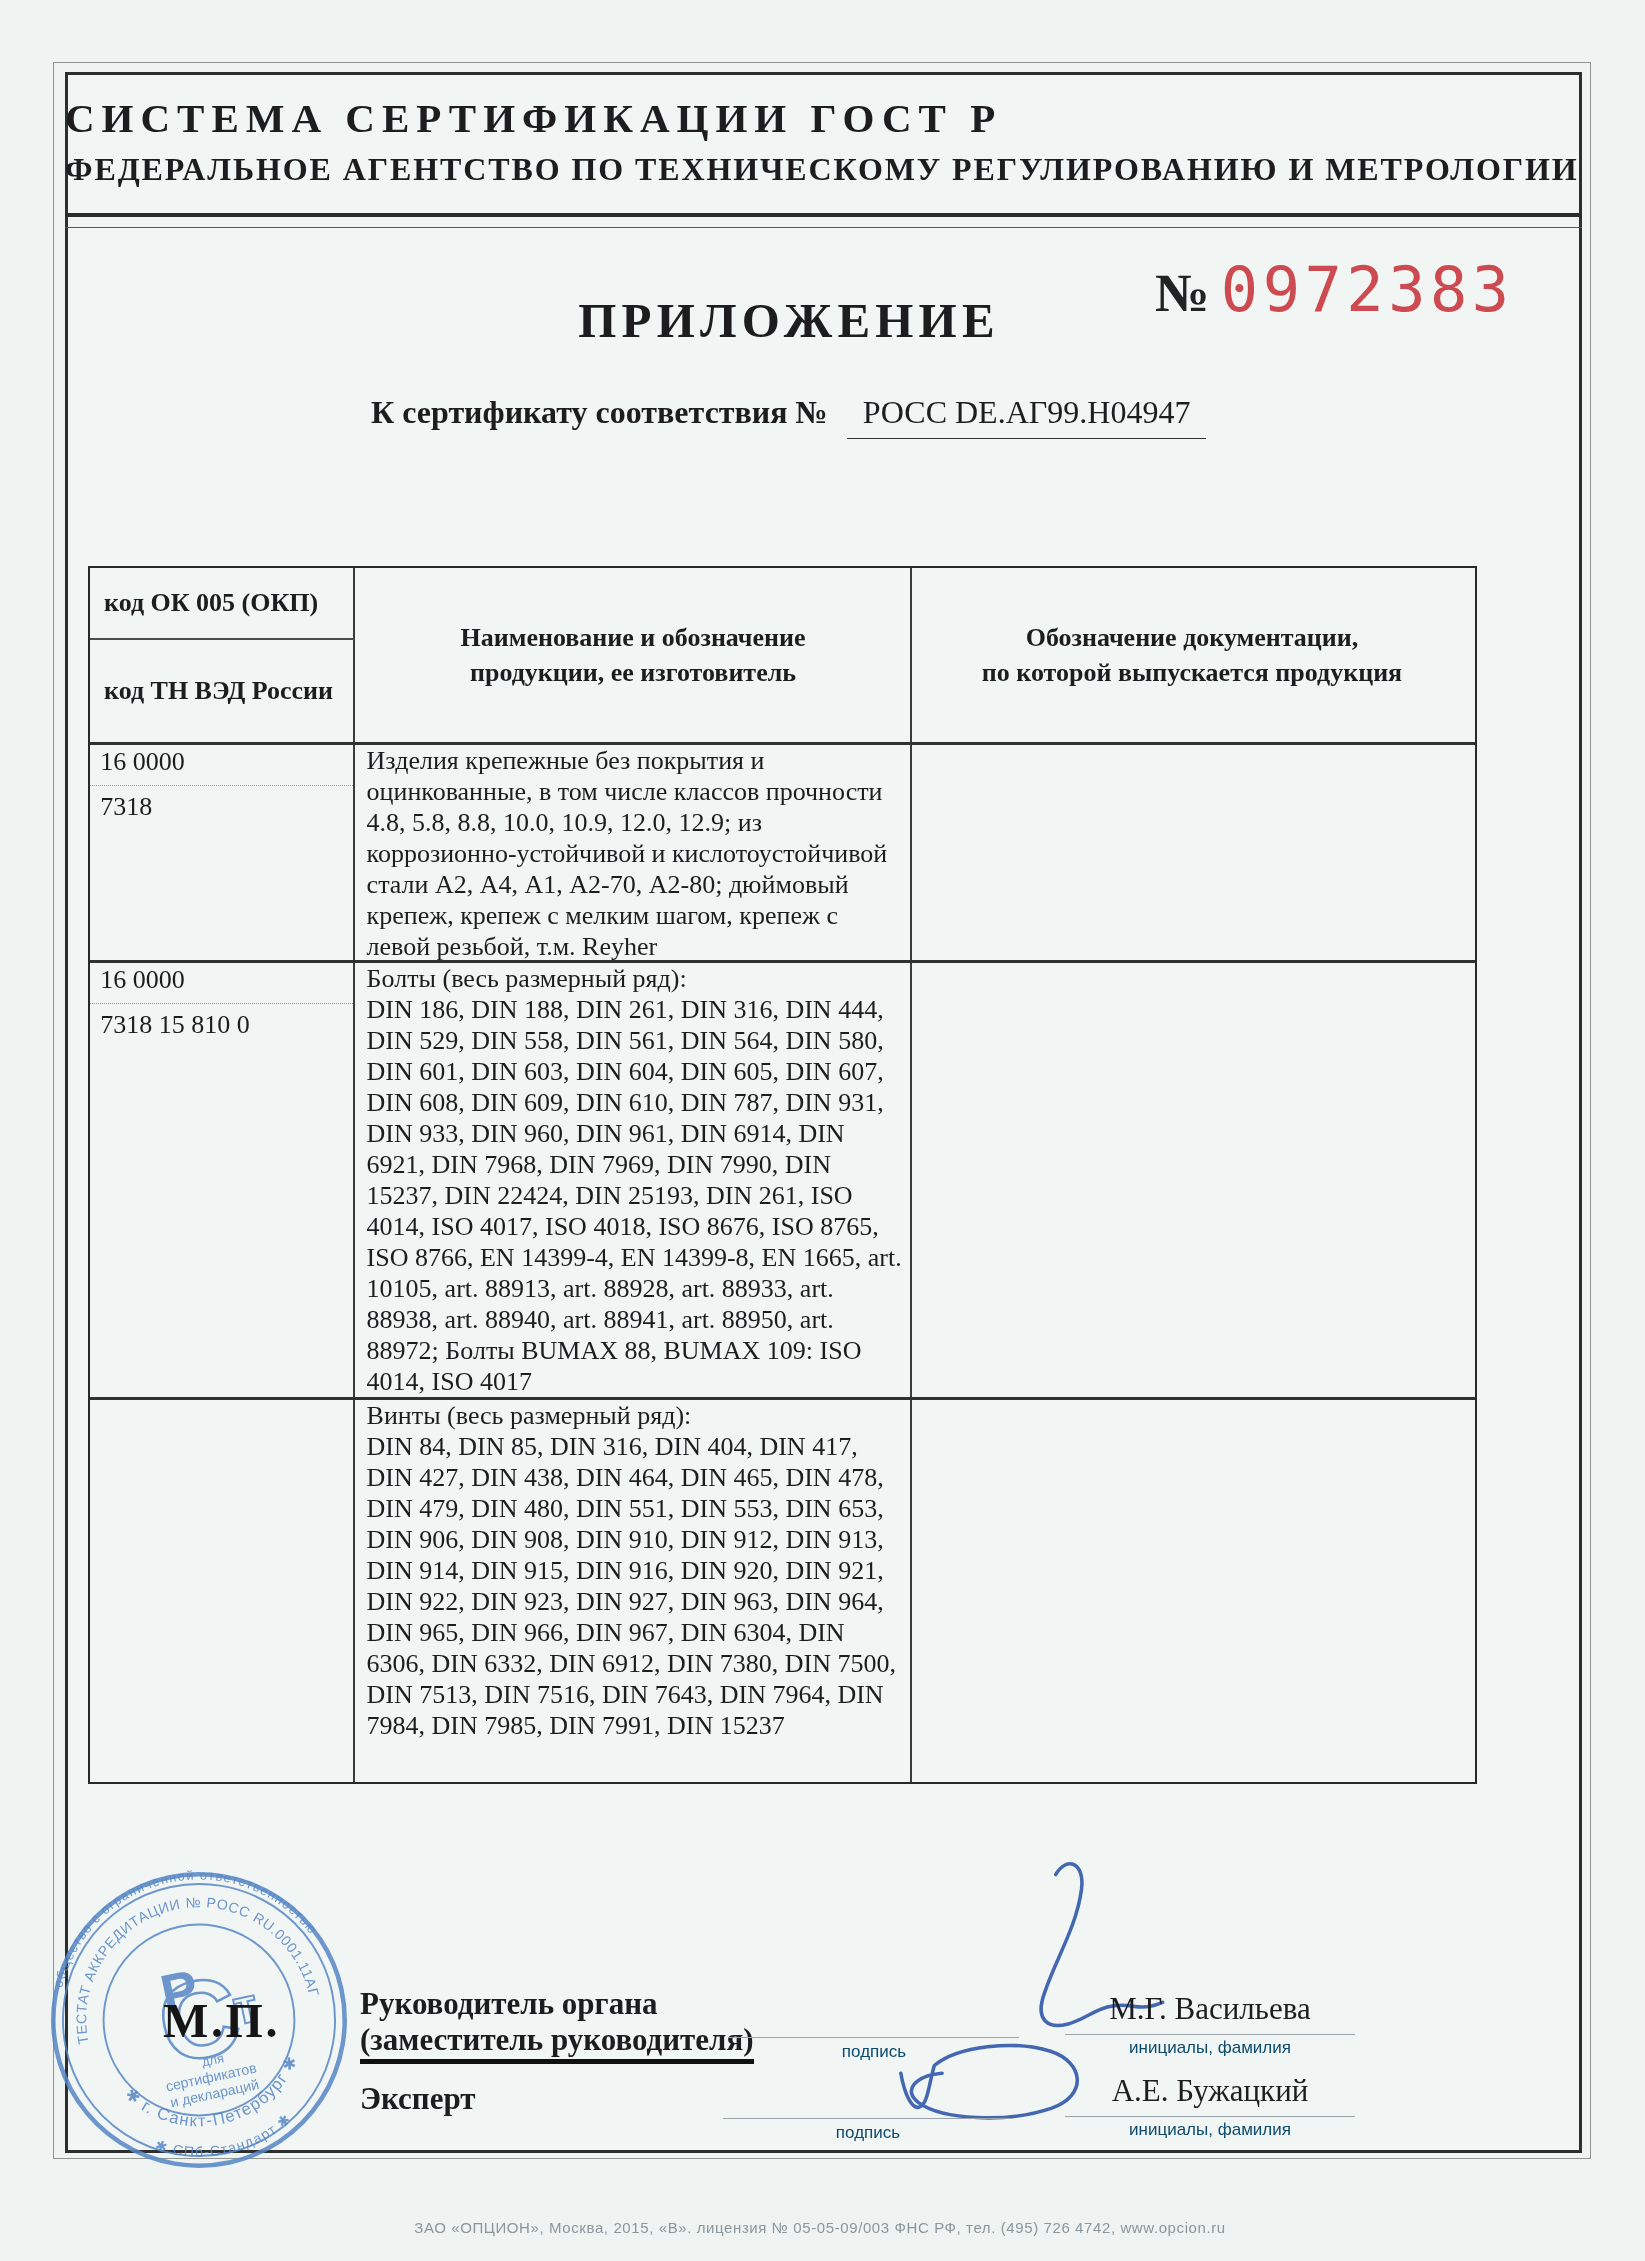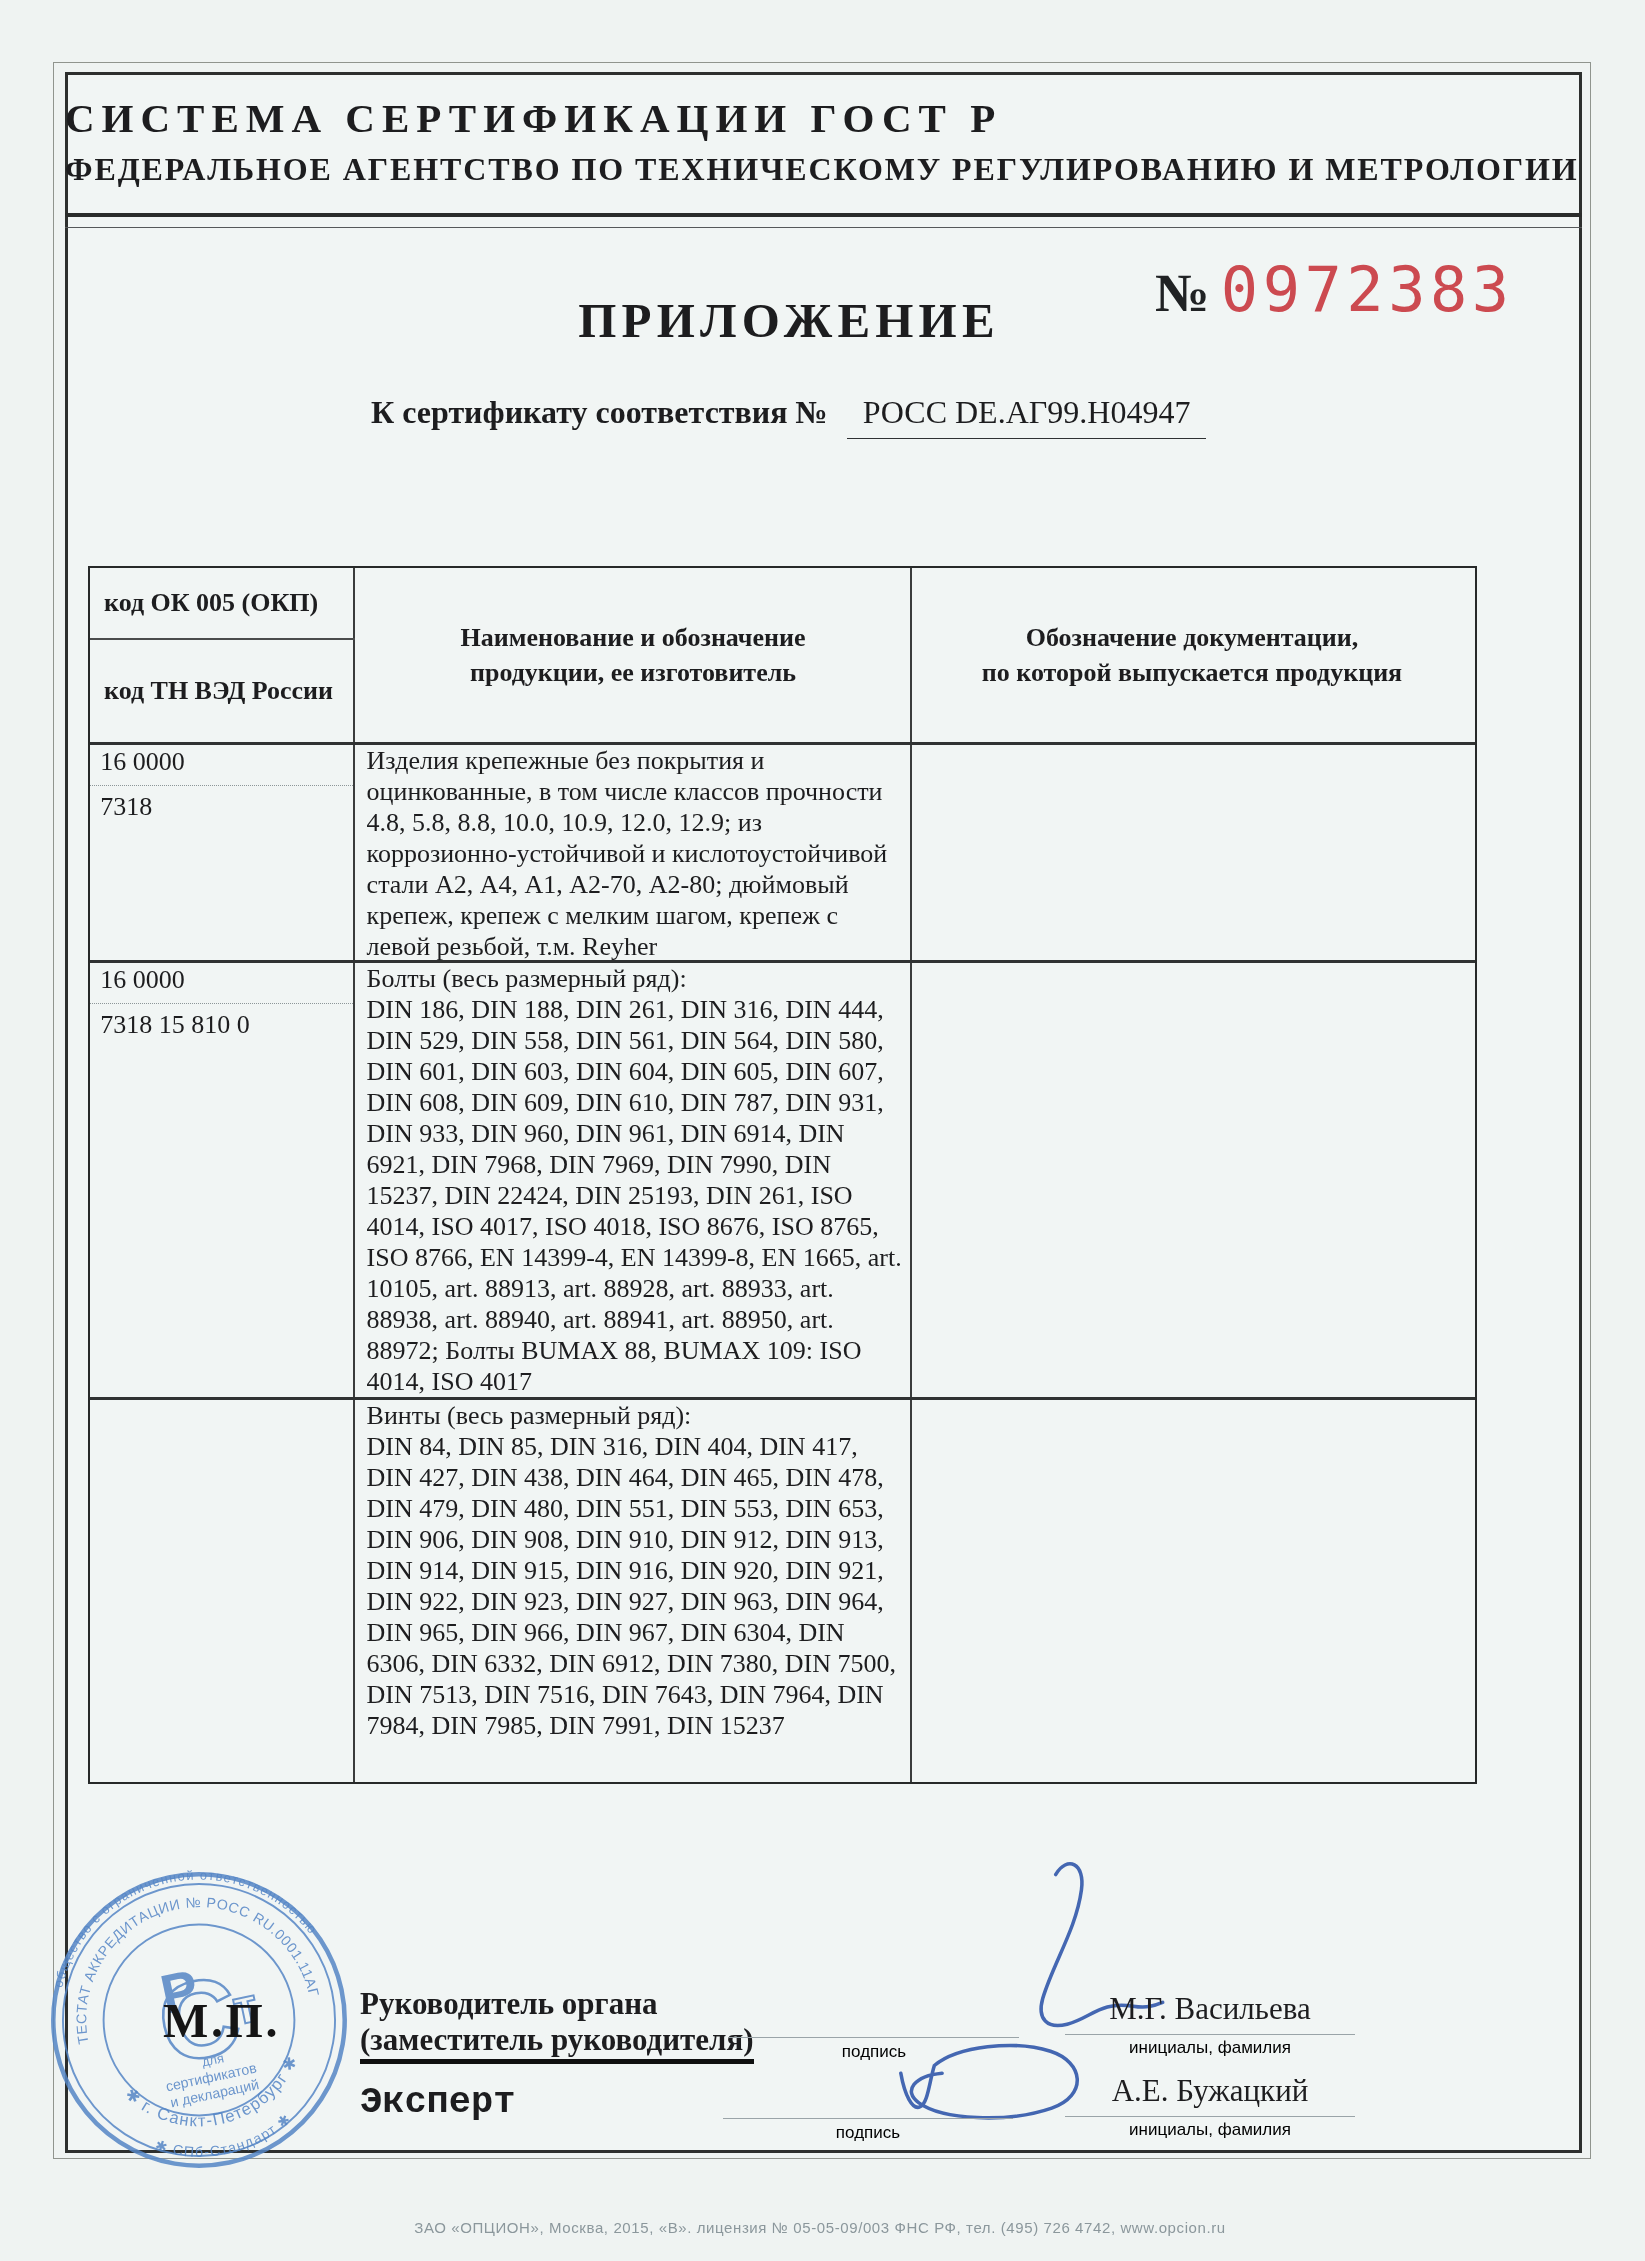--- a/index.html
+++ b/index.html
@@ -55,26 +55,26 @@
   .doccell{left:822px;width:560px;}
 
   
   .stamp{position:absolute;left:43px;top:1864px;}
   .mp{position:absolute;left:163px;top:1993px;font-size:48px;font-weight:bold;
       letter-spacing:2.6px;color:#151515;}
   .sigsvg{position:absolute;left:697px;top:1846px;}
 
   .role1{position:absolute;left:360px;top:1986px;font-size:31px;font-weight:bold;line-height:36px;}
   .role1 .paren{display:inline-block;border-bottom:5.8px solid #101010;padding-bottom:1.3px;}
-  .role2{position:absolute;left:360px;top:2081px;font-size:37px;font-weight:bold;font-family:Liberation Mono, monospace;}
+  .role2{position:absolute;left:360px;top:2081px;font-size:31px;font-weight:bold;}
 
   .sig-unit{position:absolute;width:290px;text-align:center;}
   .u-name{font-size:31px;margin-bottom:6.5px;white-space:nowrap;}
   .u-line{border-top:1.3px solid #9aa4a8;}
-  .u-cap{font-family:"Liberation Sans",sans-serif;font-size:17px;color:#000000;padding-top:3.9px;}
+  .u-cap{font-family:"Liberation Sans",sans-serif;font-size:17px;color:#0c4a6e;padding-top:3.9px;}
   .uA{left:729px;top:2037px;}
   .uB{left:1065px;top:1991px;}
   .uC{left:723px;top:2118px;}
   .uD{left:1065px;top:2073px;}
 
   .footer{position:absolute;left:0;top:2219px;width:1640px;text-align:center;
           font-family:Liberation Sans, sans-serif;font-size:15px;color:#8b979c;letter-spacing:0.6px;}
 
   .stamp text{font-family:"Liberation Sans",sans-serif;}
 </style>

